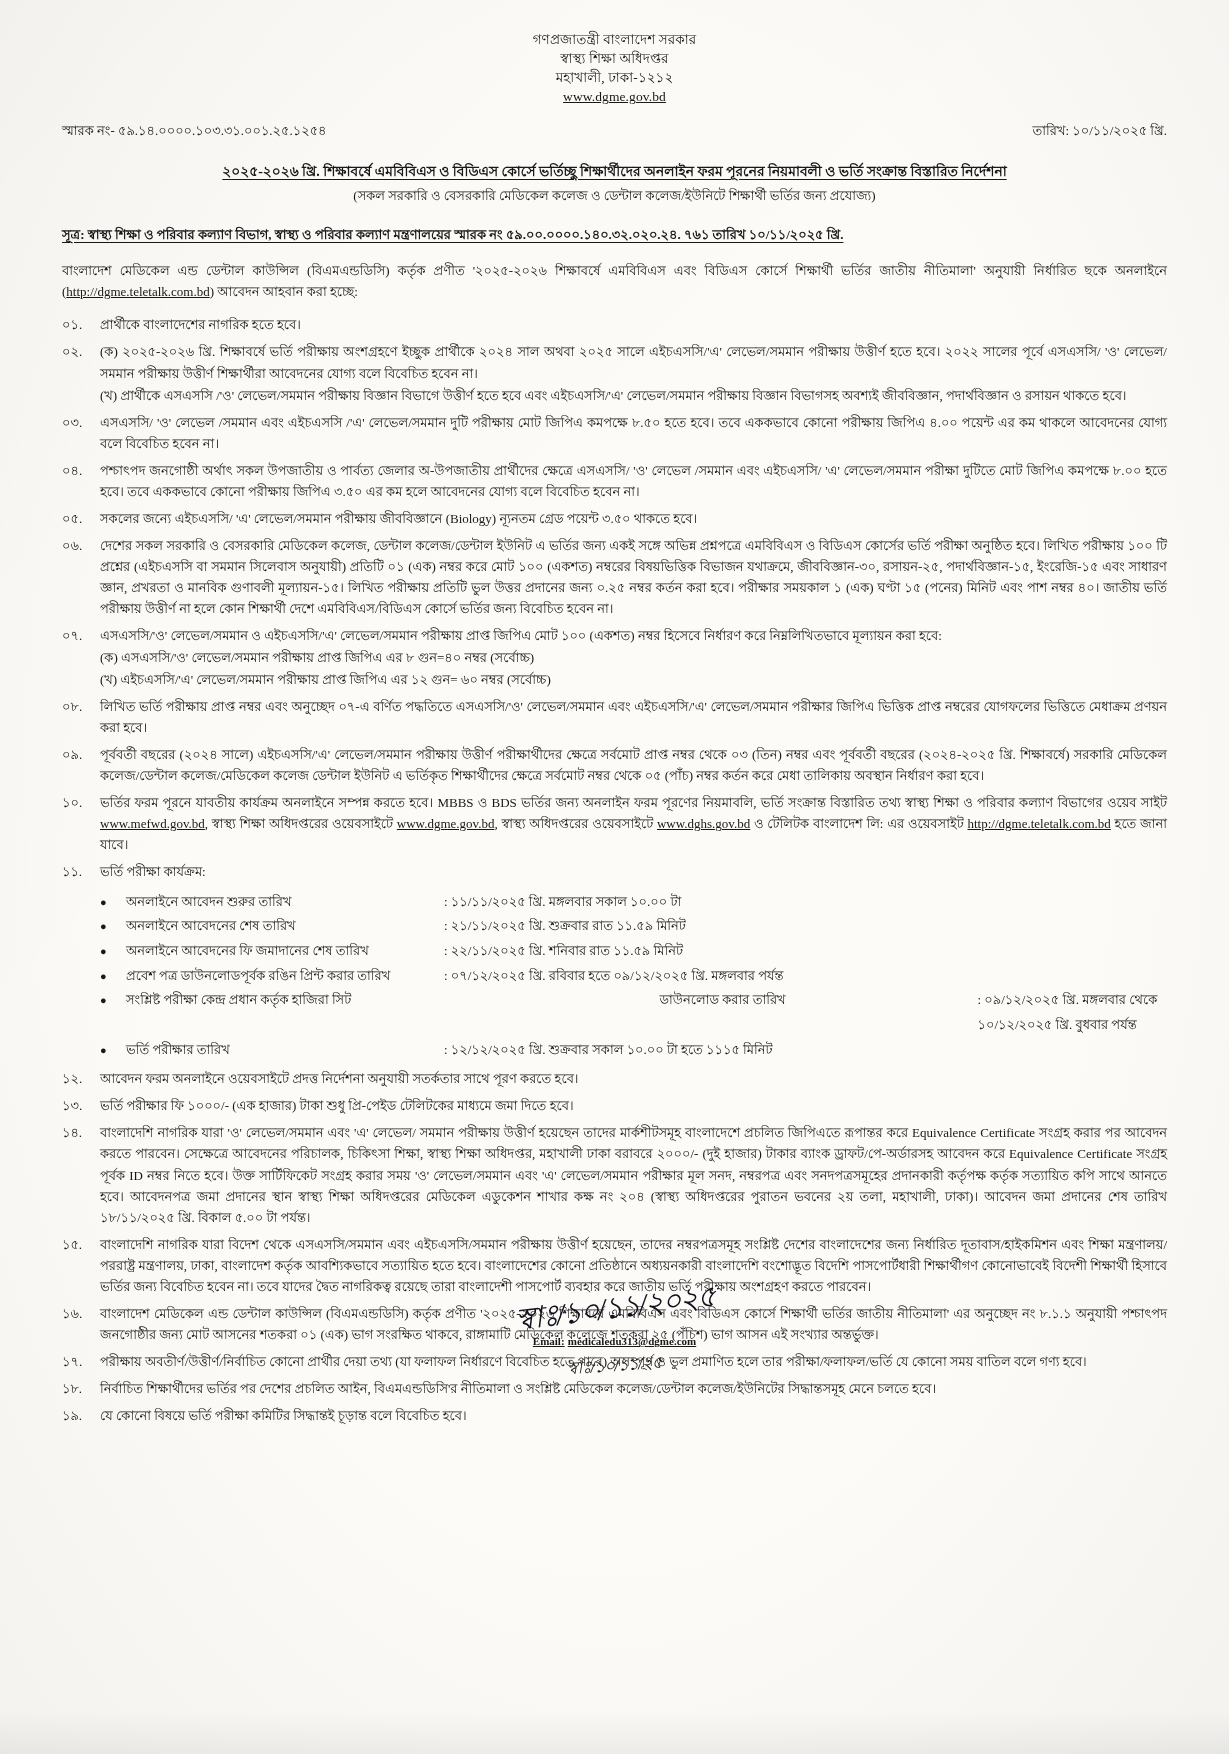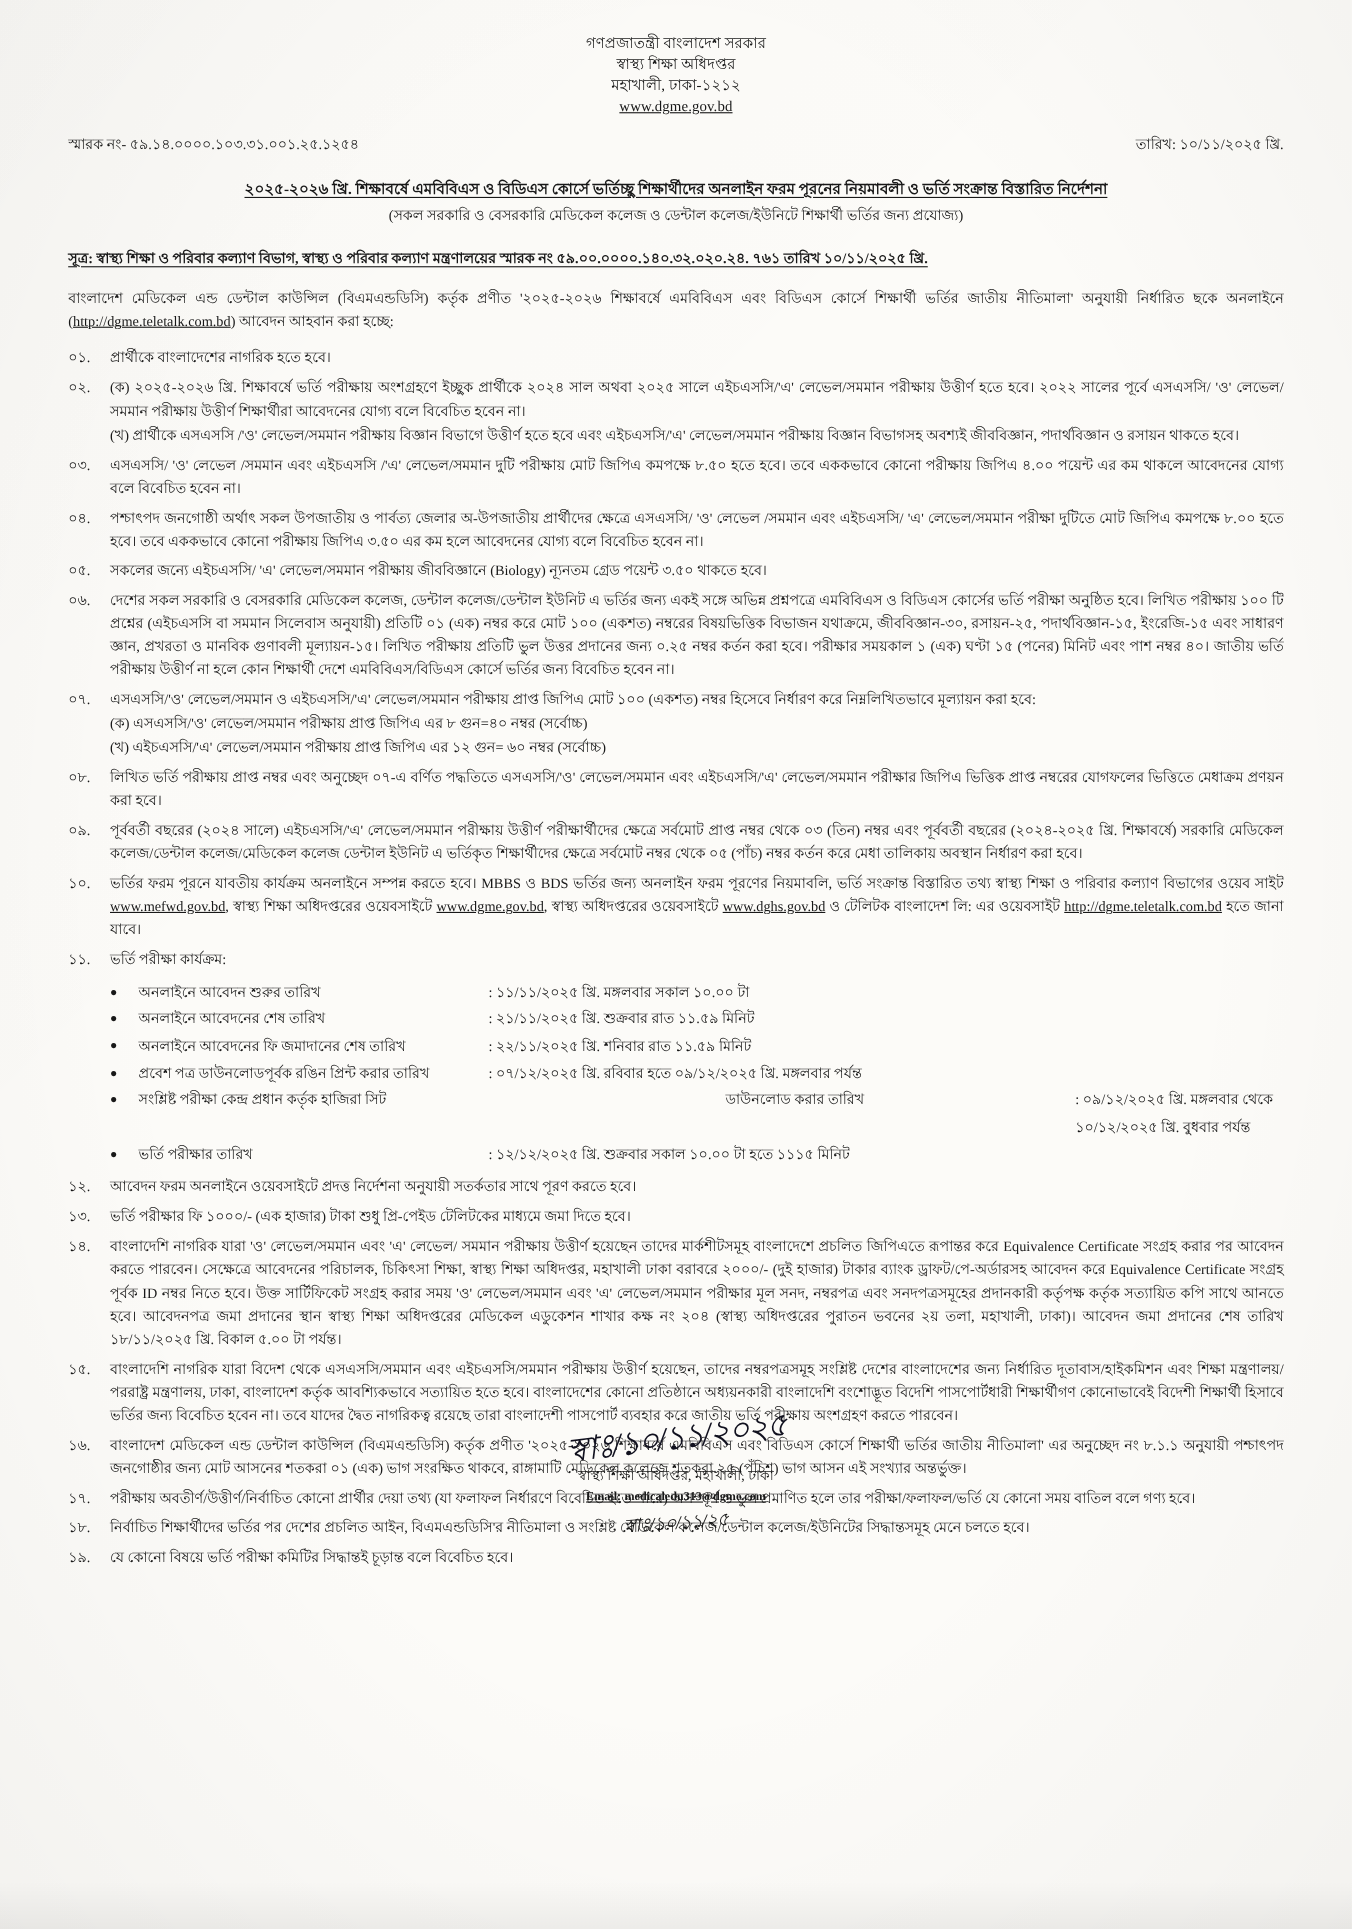--- a/index.html
+++ b/index.html
@@ -296,21 +296,20 @@
       <li>
         <div class="num">১৯.</div>
         <div class="body">
           <p>যে কোনো বিষয়ে ভর্তি পরীক্ষা কমিটির সিদ্ধান্তই চূড়ান্ত বলে বিবেচিত হবে।</p>
         </div>
       </li>
     </ol>
 
   <div class="sign">
     <div class="sig-mark">স্বাঃ/১০/১১/২০২৫</div>
-    <div>স্বাস্থ্য শিক্ষা অধিদপ্তর, মহাখালী, ঢাকা</div>
     <div>
       <span class="email">Email:</span>
       <span class="email">medicaledu313@dgme.com</span>
     </div>
     <div class="sig-mark2">স্বাঃ/১০/১১/২৫</div>
   </div>
 
 </div>
 
 </body></html>

